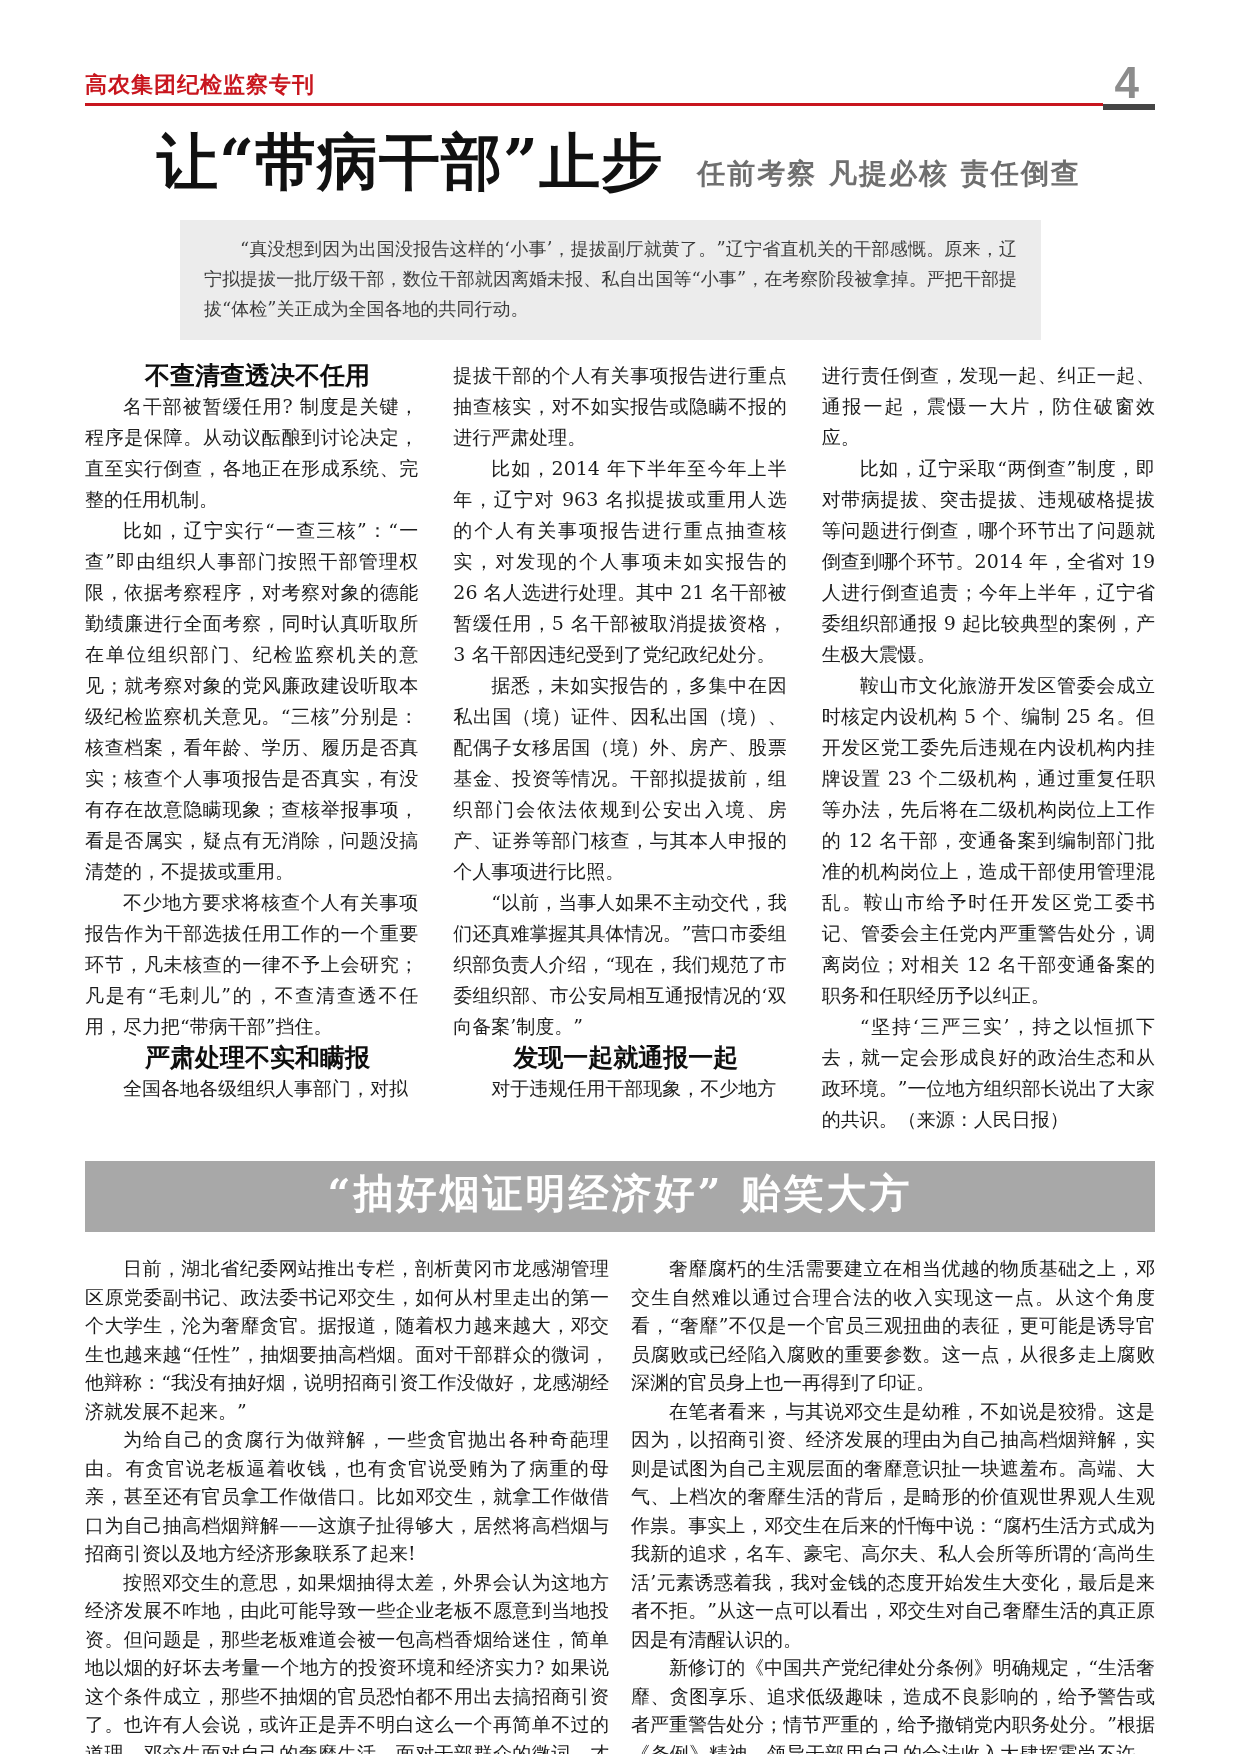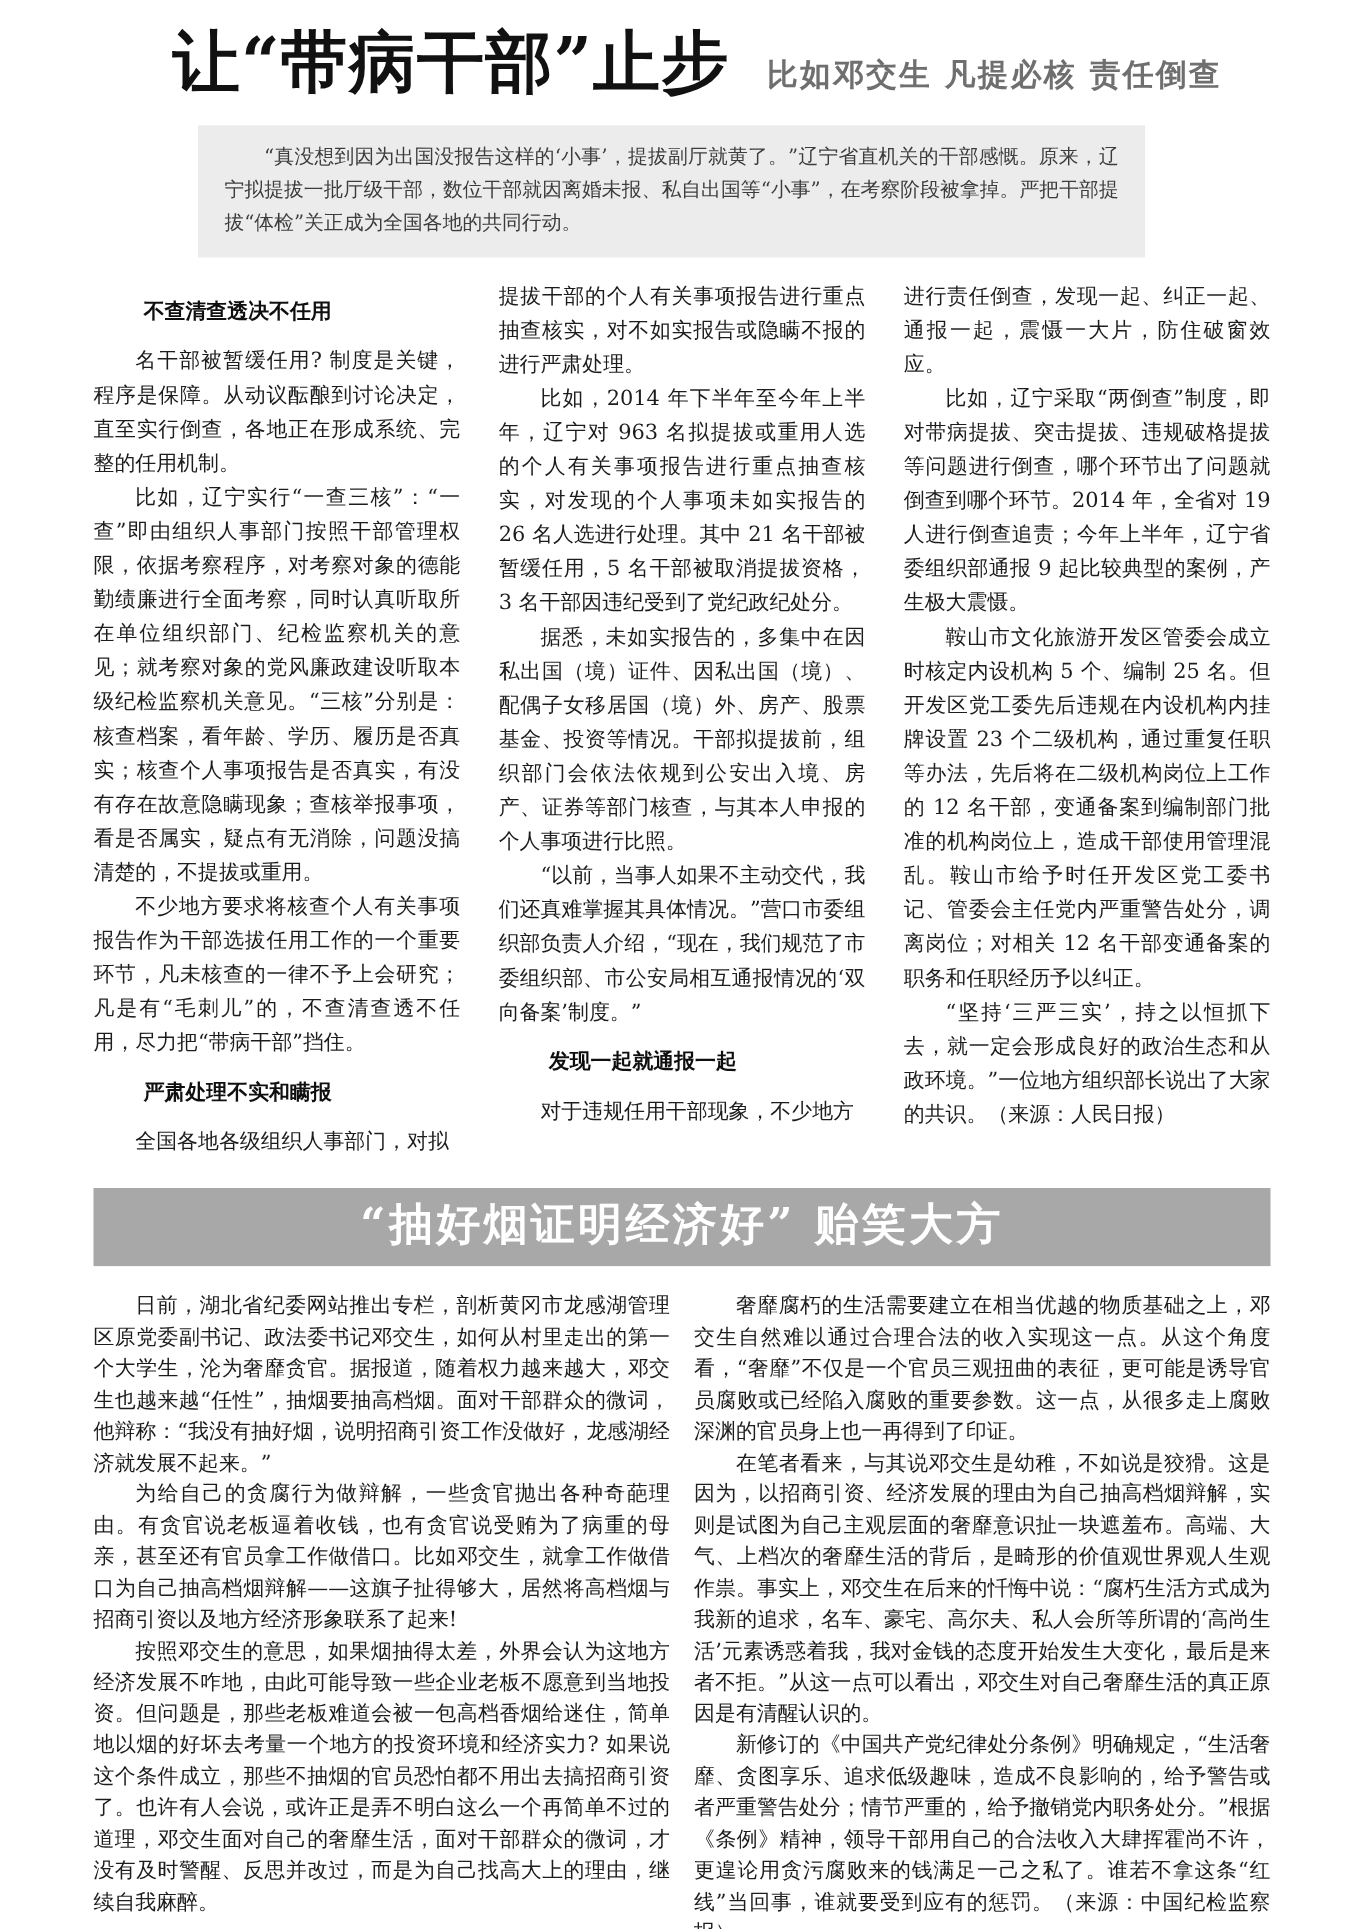--- a/index.html
+++ b/index.html
@@ -64,36 +64,42 @@
     text-align:center;font-size:40px;font-weight:bold;
     letter-spacing:3px;padding:5px 0 11px;
   }
   .cols2{display:flex;gap:22px;margin-top:22px;}
   .cols2 .col{flex:1;font-size:19px;line-height:28.5px;text-align:justify;}
 
   
   .blk-para{margin:0;text-indent:2em;}
   .blk-cont{margin:0;text-indent:0;}
   .blk-heading{
-    margin:14px 0;text-indent:2.4em;font-weight:bold;color:#0f0f0f;
+    margin:0 0;text-indent:2.4em;font-weight:bold;color:#0f0f0f;
     font-family:Liberation Serif, serif;
-    font-size:19px;
+    font-size:25px;
   }
 </style>
 </head>
 <body>
 
 <div class="page">
   <div class="content">
 
+    <div class="masthead">
+      <div class="masthead-left">
+        <span class="masthead-title">高农集团纪检监察专刊</span>
+      </div>
+      <span class="page-number">4</span>
+    </div>
 
     <div>
       <div class="headline-row">
         <h1 class="headline">让“带病干部”止步</h1>
-        <span class="subhead">比如邓交生 凡提必核 责任倒查</span>
+        <span class="subhead">任前考察 凡提必核 责任倒查</span>
       </div>
 
       <div class="intro-box">“真没想到因为出国没报告这样的‘小事’，提拔副厅就黄了。”辽宁省直机关的干部感慨。原来，辽宁拟提拔一批厅级干部，数位干部就因离婚未报、私自出国等“小事”，在考察阶段被拿掉。严把干部提拔“体检”关正成为全国各地的共同行动。</div>
 
       <div class="cols3">
         <div class="col">
             <div class="blk-heading">不查清查透决不任用</div>
             <div class="blk-para">名干部被暂缓任用? 制度是关键，程序是保障。从动议酝酿到讨论决定，直至实行倒查，各地正在形成系统、完整的任用机制。</div>
             <div class="blk-para">比如，辽宁实行“一查三核”：“一查”即由组织人事部门按照干部管理权限，依据考察程序，对考察对象的德能勤绩廉进行全面考察，同时认真听取所在单位组织部门、纪检监察机关的意见；就考察对象的党风廉政建设听取本级纪检监察机关意见。“三核”分别是：核查档案，看年龄、学历、履历是否真实；核查个人事项报告是否真实，有没有存在故意隐瞒现象；查核举报事项，看是否属实，疑点有无消除，问题没搞清楚的，不提拔或重用。</div>
             <div class="blk-para">不少地方要求将核查个人有关事项报告作为干部选拔任用工作的一个重要环节，凡未核查的一律不予上会研究；凡是有“毛刺儿”的，不查清查透不任用，尽力把“带病干部”挡住。</div>

